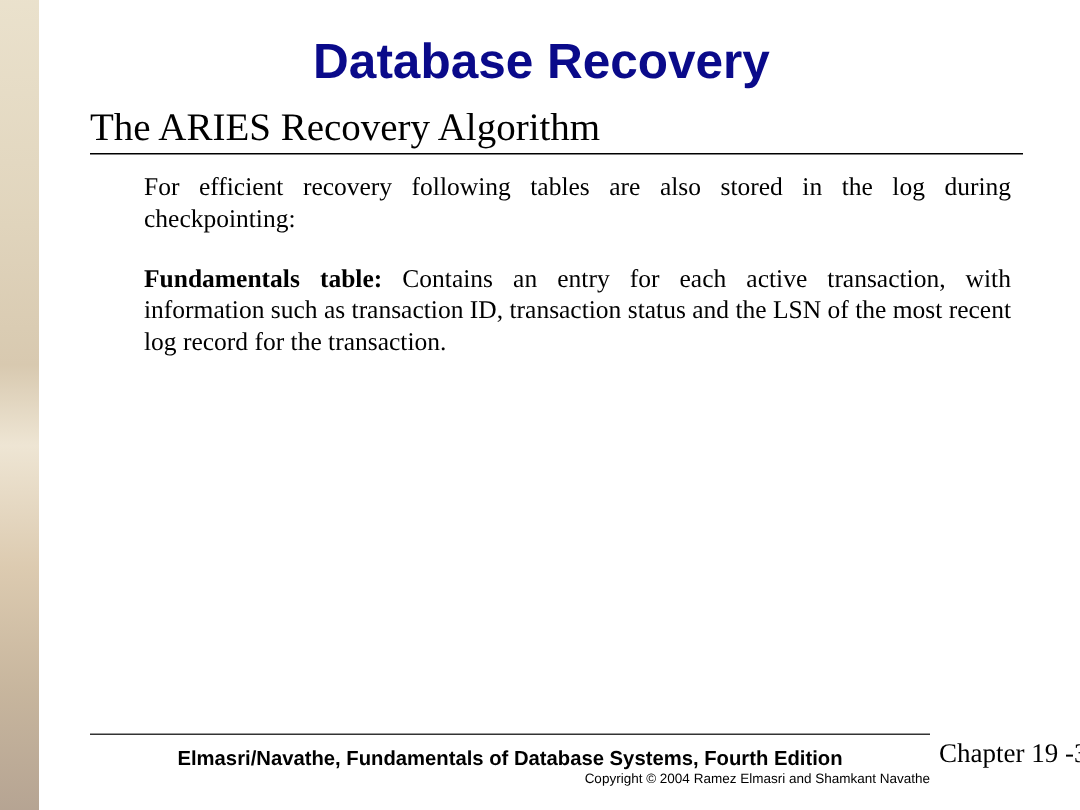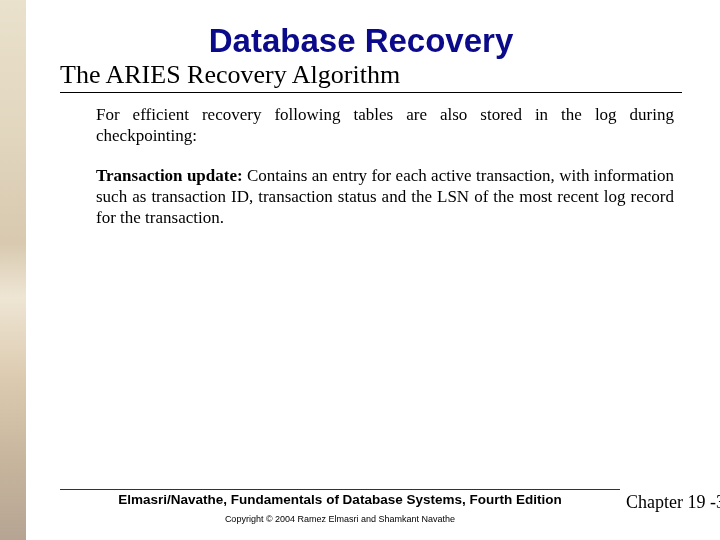--- a/index.html
+++ b/index.html
@@ -29,21 +29,21 @@
     width: 720px;
     height: 540px;
     padding: 22px 38px 0 60px;
   }
   .title {
     font-family: Arial, Helvetica, sans-serif;
     font-weight: bold;
     font-size: 33px;
     color: #0a0a8a;
     text-align: center;
-    margin-bottom: 0;
+    margin-bottom: 10px;
     margin-left: -20px;
   }
   .subtitle {
     font-size: 26px;
     color: #000;
     margin-bottom: 2px;
   }
   .hr1 {
     border: none;
     border-top: 1.5px solid #000;
@@ -72,36 +72,36 @@
     right: 20px;
   }
   .hr2 {
     border: none;
     border-top: 1px solid #333;
     margin-bottom: 2px;
     width: 560px;
   }
   .footer-row {
     display: flex;
-    align-items: flex-start;
+    align-items: flex-end;
     width: 640px;
   }
   .book {
     font-family: Arial, Helvetica, sans-serif;
     font-weight: bold;
     font-size: 13.5px;
     color: #000;
     text-align: center;
     flex: 0 0 560px;
   }
   .copyright {
     font-family: Arial, Helvetica, sans-serif;
     font-size: 9px;
     color: #000;
-    text-align: center;
+    text-align: right;
     width: 560px;
     margin-top: 1px;
   }
   .chapter {
     font-size: 18px;
     color: #000;
     white-space: nowrap;
     margin-left: 6px;
   }
 </style>
@@ -114,21 +114,21 @@
 
   <h1 class="title">Database Recovery</h1>
 
   <div class="subtitle">The ARIES Recovery Algorithm</div>
   <hr class="hr1">
 
 
   <p class="para">For efficient recovery following tables are also stored in the log during checkpointing:</p>
 
   <p class="para">
-    <span class="label">Transaction update:</span><span>  Contains an entry for each active transaction, with information such as transaction ID, transaction status and the LSN of the most recent log record for the transaction.</span>
+    <span class="label">Fundamentals table:</span><span>  Contains an entry for each active transaction, with information such as transaction ID, transaction status and the LSN of the most recent log record for the transaction.</span>
   </p>
 
 
   <div class="footer">
     <hr class="hr2">
     <div class="footer-row">
       <div class="book">Elmasri/Navathe, Fundamentals of Database Systems, Fourth Edition</div>
       <div class="chapter">Chapter 19 -30</div>
     </div>
     <div class="copyright">Copyright © 2004 Ramez Elmasri and Shamkant Navathe</div>

